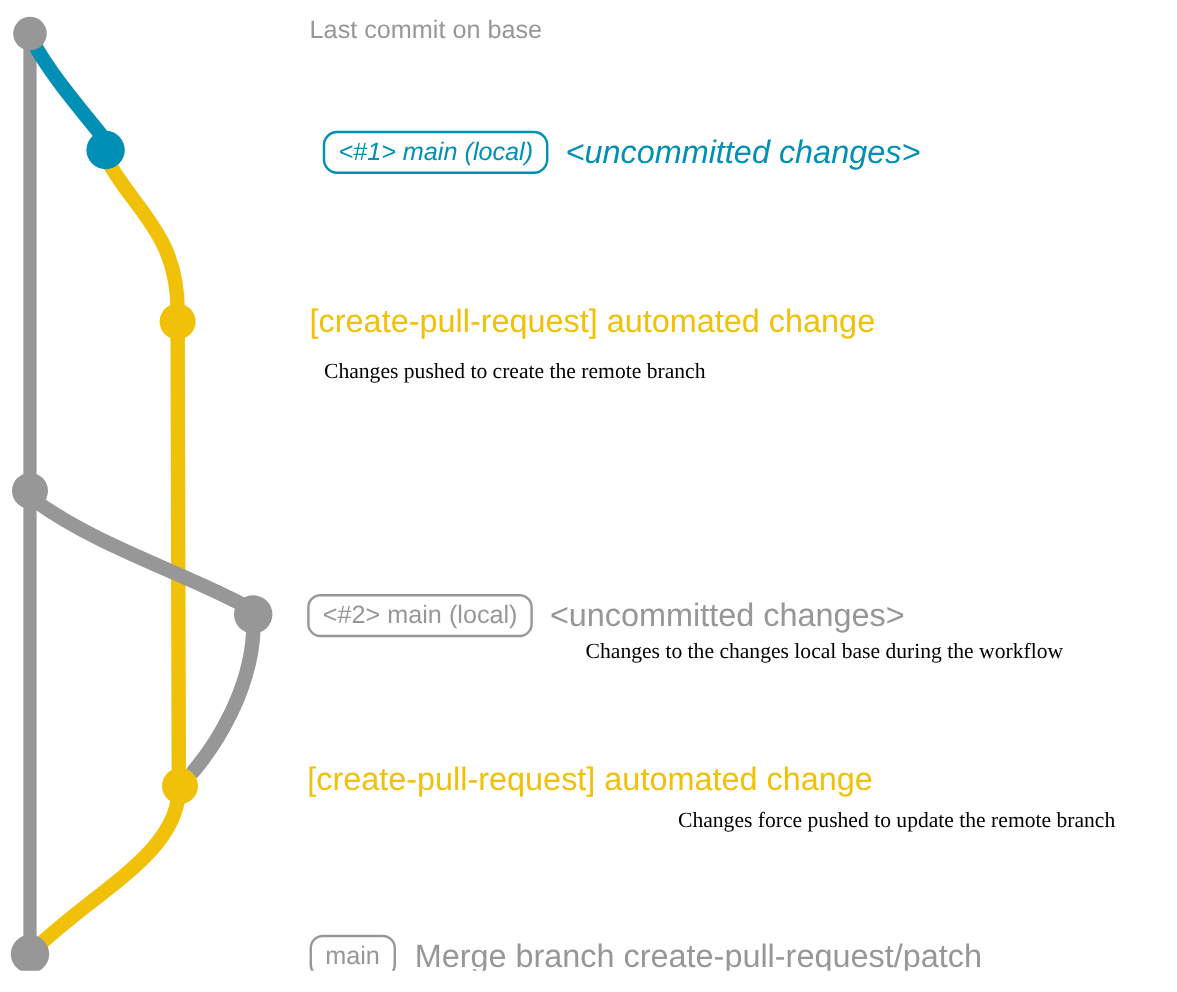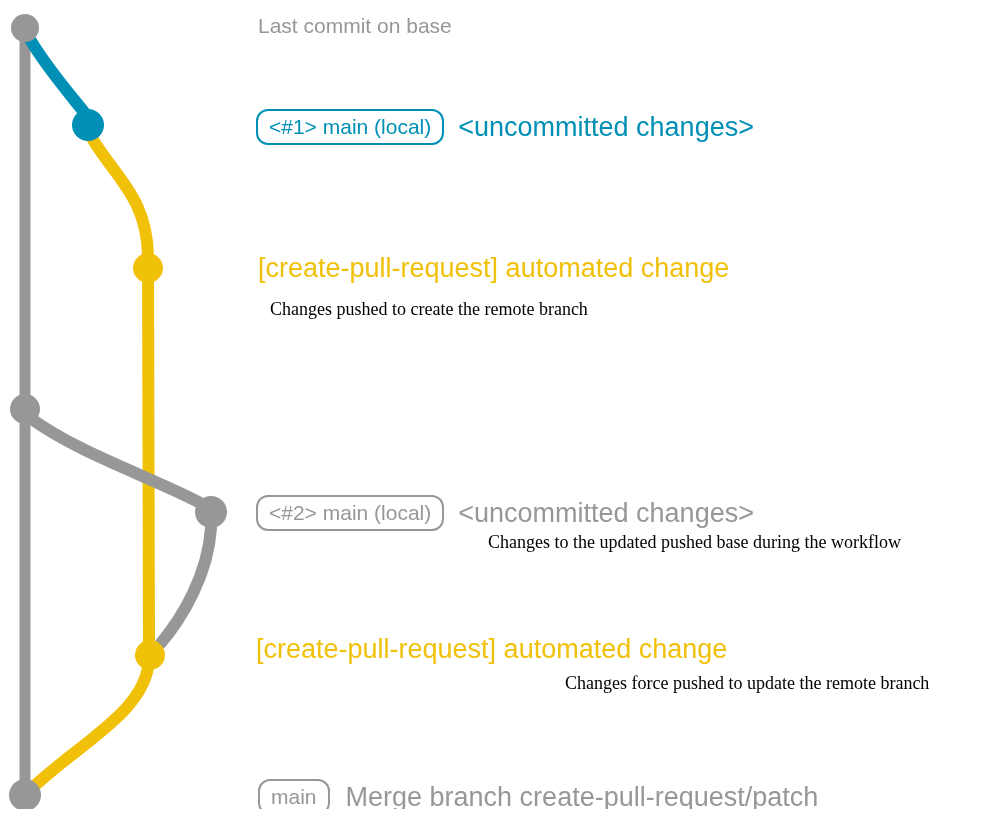--- a/index.html
+++ b/index.html
@@ -53,34 +53,34 @@
     padding: 3px 11px 4px 11px;
     font-size: 21px;
     line-height: 25px;
     background: var(--background);
   }
   .msg {
     font-size: 27px;
     line-height: 25px;
   }
   .c-blue   { color: var(--blue);   border-color: var(--blue); }
-  .c-gray   { color: var(--gray);   border-color: var(--gray); }
+  .c-gray   { color: var(--gray);   border-color: var(--gray); border-radius: 11px; }
   .c-yellow { color: var(--yellow); border-color: var(--yellow); }
   .desc {
     position: absolute;
     font-family: "Liberation Serif", serif;
     font-size: 18px;
     line-height: 21px;
     color: var(--description_text);
     white-space: nowrap;
   }
 
   
   #ann-last-commit { left: 258px; top: 14px; }
-  #row-local1      { left: 256px; top: 109px; }
+  #row-local1      { left: 269px; top: 109px; font-style: italic; }
   #desc-local1     { left: 488px; top: 146px; }
   #row-cpr1        { left: 258px; top: 256px; }
   #desc-cpr1       { left: 270px; top: 299px; }
   #ann-new-commit  { left: 258px; top: 399px; }
   #row-local2      { left: 256px; top: 495px; }
   #desc-local2     { left: 488px; top: 532px; }
   #row-cpr2        { left: 256px; top: 637px; }
   #desc-cpr2       { left: 565px; top: 673px; }
   #row-merge       { left: 258px; top: 779px; gap: 16px; }
 </style>
@@ -122,21 +122,21 @@
   <div id="row-cpr1" class="row">
     <span class="msg c-yellow">[create-pull-request] automated change</span>
   </div>
   <div id="desc-cpr1" class="desc">Changes pushed to create the remote branch</div>
 
 
   <div id="row-local2" class="row">
     <span class="branch-tag c-gray">&lt;#2&gt; main (local)</span>
     <span class="msg c-gray">&lt;uncommitted changes&gt;</span>
   </div>
-  <div id="desc-local2" class="desc">Changes to the updated pushed base during the workflow</div>
+  <div id="desc-local2" class="desc">Changes to the changes local base during the workflow</div>
 
   <div id="row-cpr2" class="row">
     <span class="msg c-yellow">[create-pull-request] automated change</span>
   </div>
   <div id="desc-cpr2" class="desc">Changes force pushed to update the remote branch</div>
 
   <div id="row-merge" class="row">
     <span class="branch-tag c-gray">main</span>
     <span class="msg c-gray">Merge branch create-pull-request/patch</span>
   </div>

